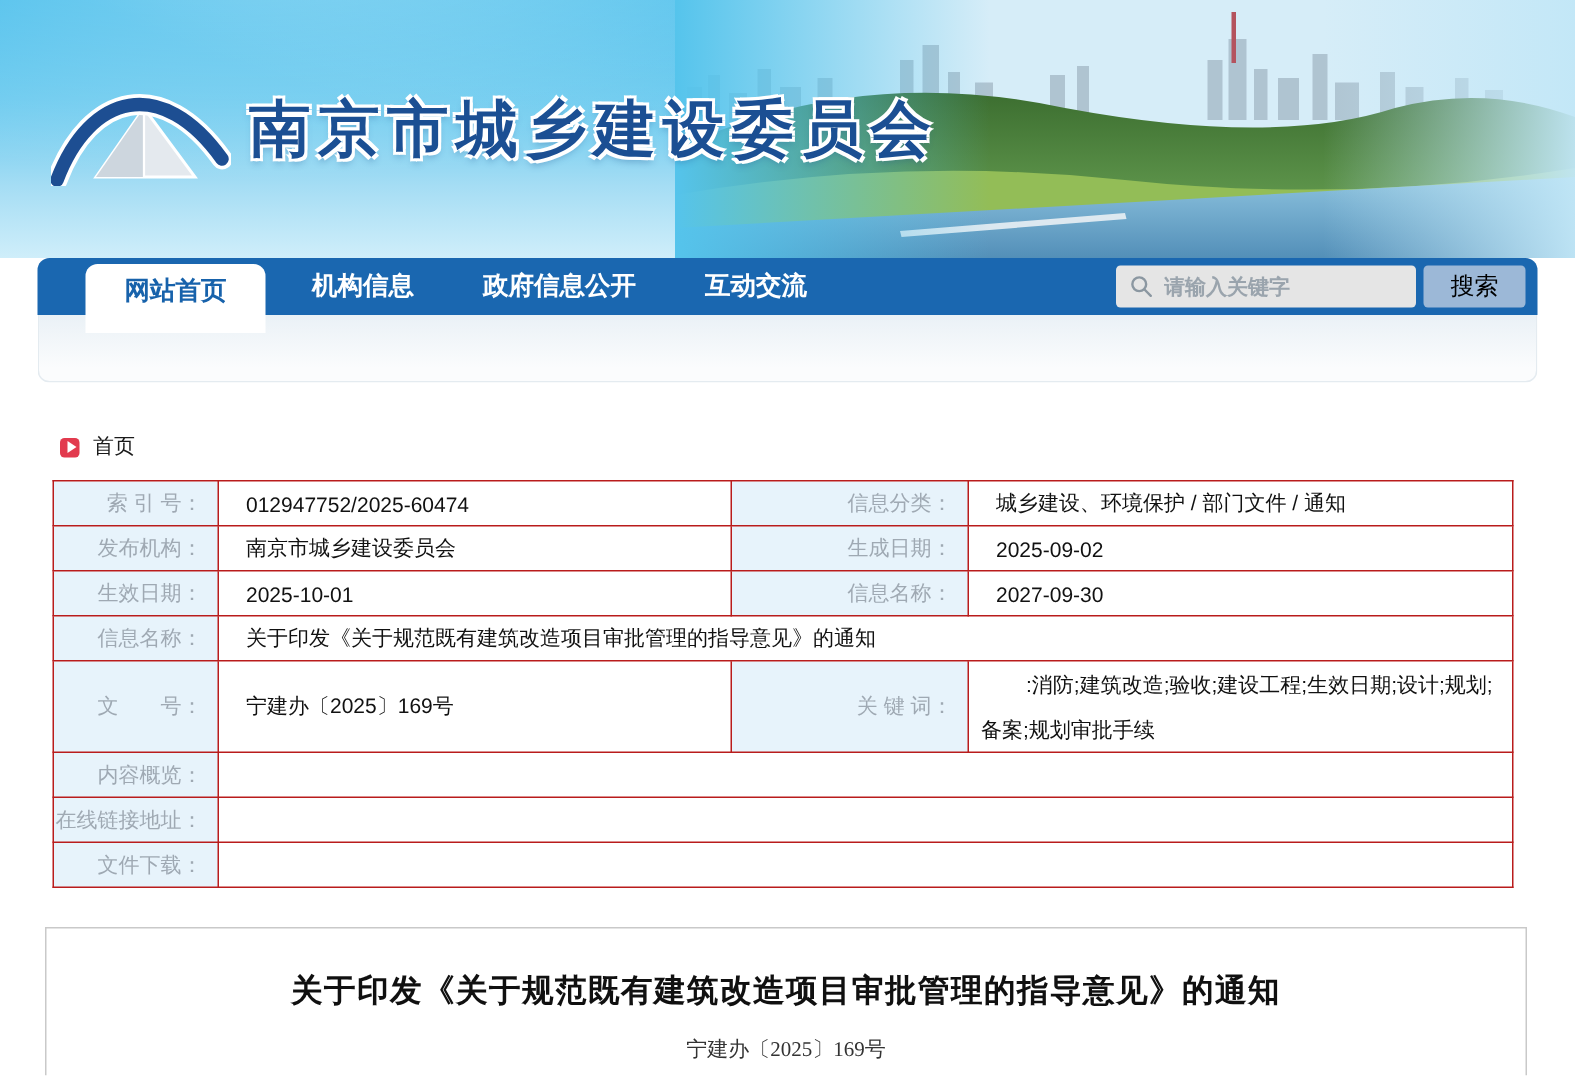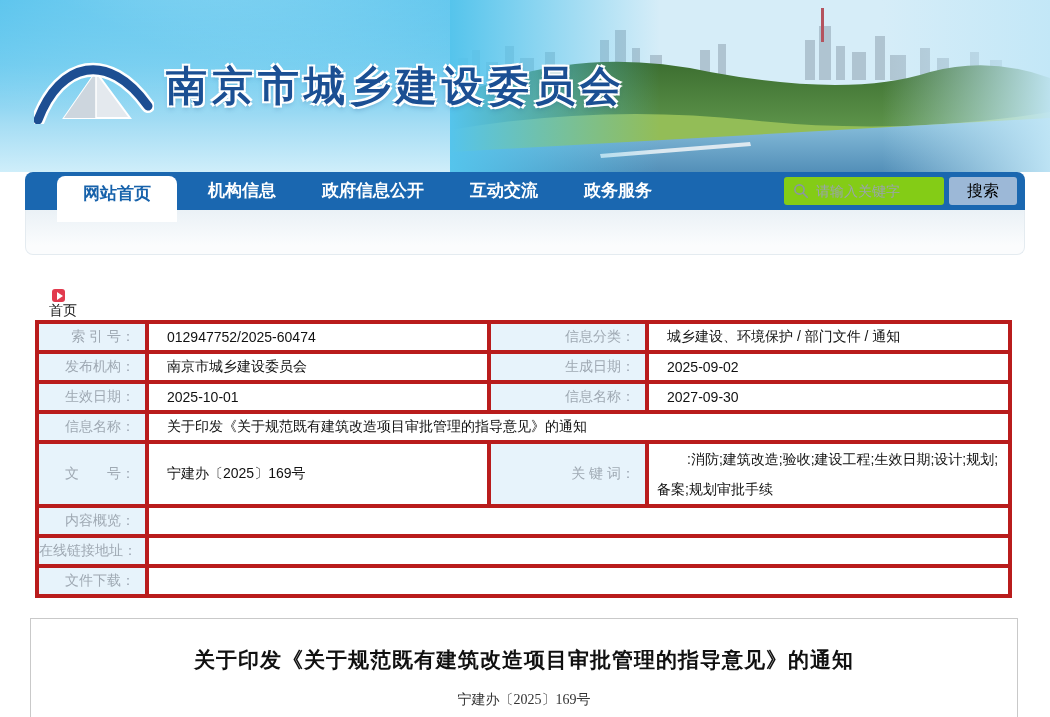--- a/index.html
+++ b/index.html
@@ -39,56 +39,56 @@
     font-size:17px; font-weight:bold; text-decoration:none; white-space:nowrap; cursor:pointer;
   }
   .tab-active {
     position:absolute; left:32px; top:4px; height:46px; line-height:36px;
     padding:0 26px; background:#ffffff; color:#1762ab; font-size:17px; font-weight:bold;
     border-radius:8px 8px 0 0; text-decoration:none; z-index:4; white-space:nowrap; cursor:pointer;
   }
   .searchbox { position:absolute; right:8px; top:5px; display:flex; align-items:center; z-index:3; }
   .search-field { position:relative; }
   .search-input {
-    width:160px; height:28px; border:none; border-radius:3px; background:#84cc16;
-    padding:0 8px 0 32px; font-size:14px; color:#333; outline:none;
+    width:200px; height:28px; border:none; border-radius:3px; background:#e5e5e5;
+    padding:0 8px 0 32px; font-size:14px; color:#333; outline:none;font-weight:bold;
   }
   .search-input::placeholder { color:#9aa4ad; }
   .mag-icon { position:absolute; left:9px; top:6px; width:16px; height:16px; }
   .search-btn {
     margin-left:5px; width:68px; height:28px; border:none; border-radius:3px;
     background:#9cb8d7; color:#000000; font-size:16px; cursor:pointer;
     font-family:"Liberation Sans","DejaVu Sans",sans-serif;
   }
 
   
   .subbar {
     position:absolute; left:25px; top:210px; width:1000px; height:45px; z-index:1;
     background:linear-gradient(180deg,#eaf1f6 0%, #fbfcfd 80%);
     border:1px solid #e4ebf0; border-top:none; border-radius:0 0 8px 8px;
   }
 
   
-  .breadcrumb { position:absolute; left:40px; top:289px; display:flex; align-items:center;flex-direction:column; }
+  .breadcrumb { position:absolute; left:40px; top:289px; display:flex; align-items:center; }
   .bc-icon {
     width:13px; height:13px; background:#e23a4e; border-radius:3px;
     display:flex; align-items:center; justify-content:center;
   }
   .bc-icon::after {
     content:""; display:block; width:0; height:0; margin-left:2px;
     border-left:6px solid #fff; border-top:4px solid transparent; border-bottom:4px solid transparent;
   }
   .bc-home { margin-left:9px; font-size:14px; color:#1a1a1a; text-decoration:none; cursor:pointer; }
 
   
   .meta {
     position:absolute; left:35px; top:320px; width:973px;
     border-collapse:collapse; table-layout:fixed;
   }
-  .meta td { border:4px solid #b91c1c; font-size:14px; height:30px; }
+  .meta td { border:1px solid #b91c1c; font-size:14px; height:30px; }
   .meta td.lbl {
     background:#e7f3fb; color:#9fa9b3; text-align:right; padding-right:10px; white-space:nowrap;
   }
   .meta td.val { background:#ffffff; color:#111; padding-left:18px;margin-left:16px; }
   .meta tr.tall td { height:60px; }
   .meta td.kw { line-height:30px; text-indent:30px; padding:0 8px; }
 
   
   .article {
     position:absolute; left:30px; top:618px; width:988px; height:160px;
@@ -178,21 +178,20 @@
       <h1 class="site-title">南京市城乡建设委员会</h1>
     </div>
   </header>
 
   <nav class="navbar">
     <a class="tab-active">网站首页</a>
     <div class="tab-row">
       <a class="tab">机构信息</a>
       <a class="tab">政府信息公开</a>
       <a class="tab">互动交流</a>
-      <a class="tab">政务服务</a>
     </div>
     <div class="searchbox">
       <span class="search-field">
         <svg class="mag-icon" viewBox="0 0 16 16">
           <circle cx="6.5" cy="6.5" r="4.6" fill="none" stroke="#8b97a1" stroke-width="1.6"></circle>
           <line x1="10" y1="10" x2="14.2" y2="14.2" stroke="#8b97a1" stroke-width="1.6" stroke-linecap="round"></line>
         </svg>
         <input class="search-input" type="text" placeholder="请输入关键字" style="">
       </span>
       <button class="search-btn">搜索</button>

